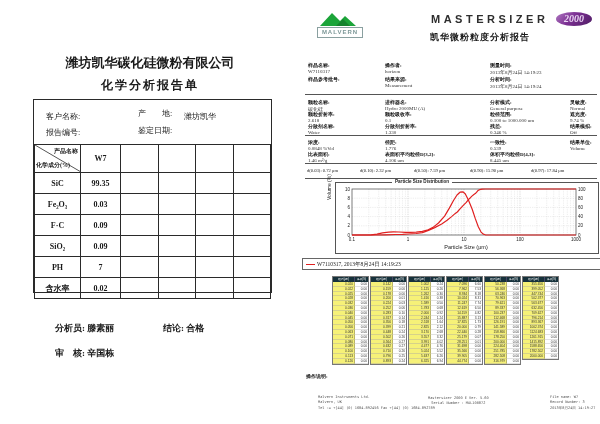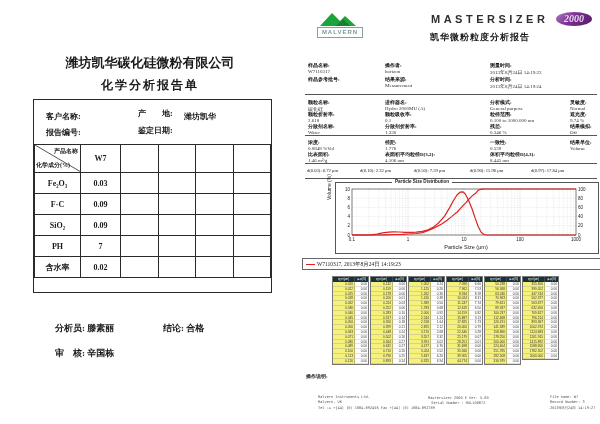--- a/index.html
+++ b/index.html
@@ -2,21 +2,21 @@
 <html><head>
 <meta charset="utf-8">
 <style>
   html,body{margin:0;padding:0;background:#e8e8e8;}
   #page{position:relative;width:600px;height:424px;background:#ffffff;overflow:hidden;
         font-family:"Liberation Serif","DejaVu Serif",serif;color:#1a1a1a;}
   .abs{position:absolute;}
   
   .ltitle{font-weight:bold;text-align:center;width:240px;left:30px;}
   #chem-box{left:33px;top:99px;width:237px;height:192px;border:1px solid #2a2a2a;}
-  .hfield{position:absolute;font-size:8px;font-weight:bold;white-space:nowrap;}
+  .hfield{position:absolute;font-size:8px;font-weight:normal;white-space:nowrap;}
   #chem-table{position:absolute;left:0;top:44px;width:237px;border-collapse:collapse;table-layout:fixed;}
   #chem-table td{border:1px solid #2a2a2a;font-size:8px;font-weight:bold;text-align:center;
                  padding:0;height:20px;overflow:hidden;}
   #chem-table tr.first td{height:27px;}
   .diag{position:relative;}
   .diag svg{position:absolute;left:0;top:0;}
   .diag .dt{position:absolute;right:2px;top:2px;font-size:6px;}
   .diag .db{position:absolute;left:1px;bottom:2px;font-size:6px;}
   .lfoot{font-size:9px;font-weight:bold;white-space:nowrap;}
   
@@ -95,20 +95,28 @@
           <svg width="46" height="27">
             <line x1="0" y1="0" x2="46" y2="27" stroke="#2a2a2a" stroke-width="0.8"></line>
           </svg>
           <span class="dt">产品名称</span>
           <span class="db">化学成分(%)</span>
         </td>
         <td>W7</td>
         <td></td>
             <td></td>
         <td></td>
+            <td></td>
+      </tr>
+      <tr>
+        <td>SiC</td>
+        <td>99.35</td>
+        <td></td>
+            <td></td>
+            <td></td>
             <td></td>
       </tr>
       <tr>
         <td>Fe₂O₃</td>
         <td>0.03</td>
         <td></td>
             <td></td>
             <td></td>
             <td></td>
       </tr>

